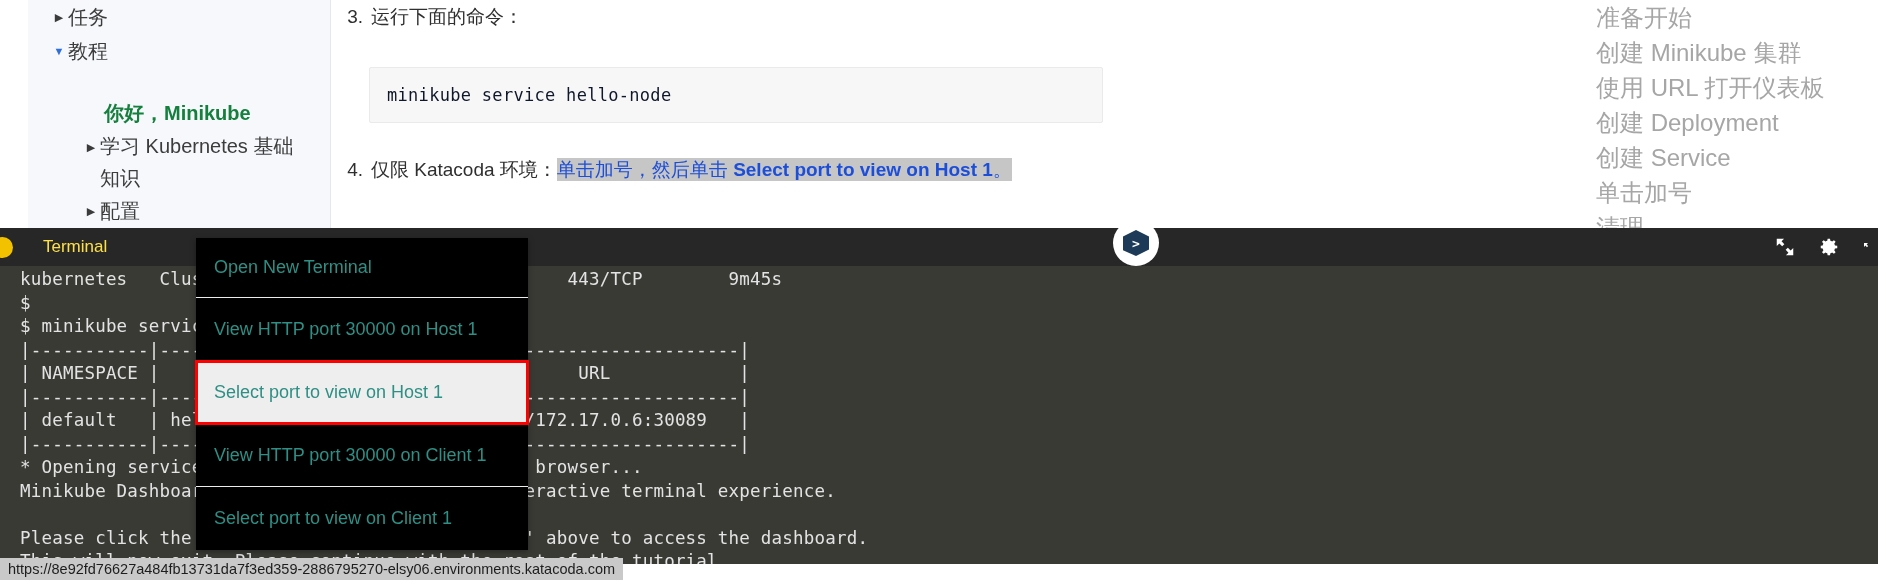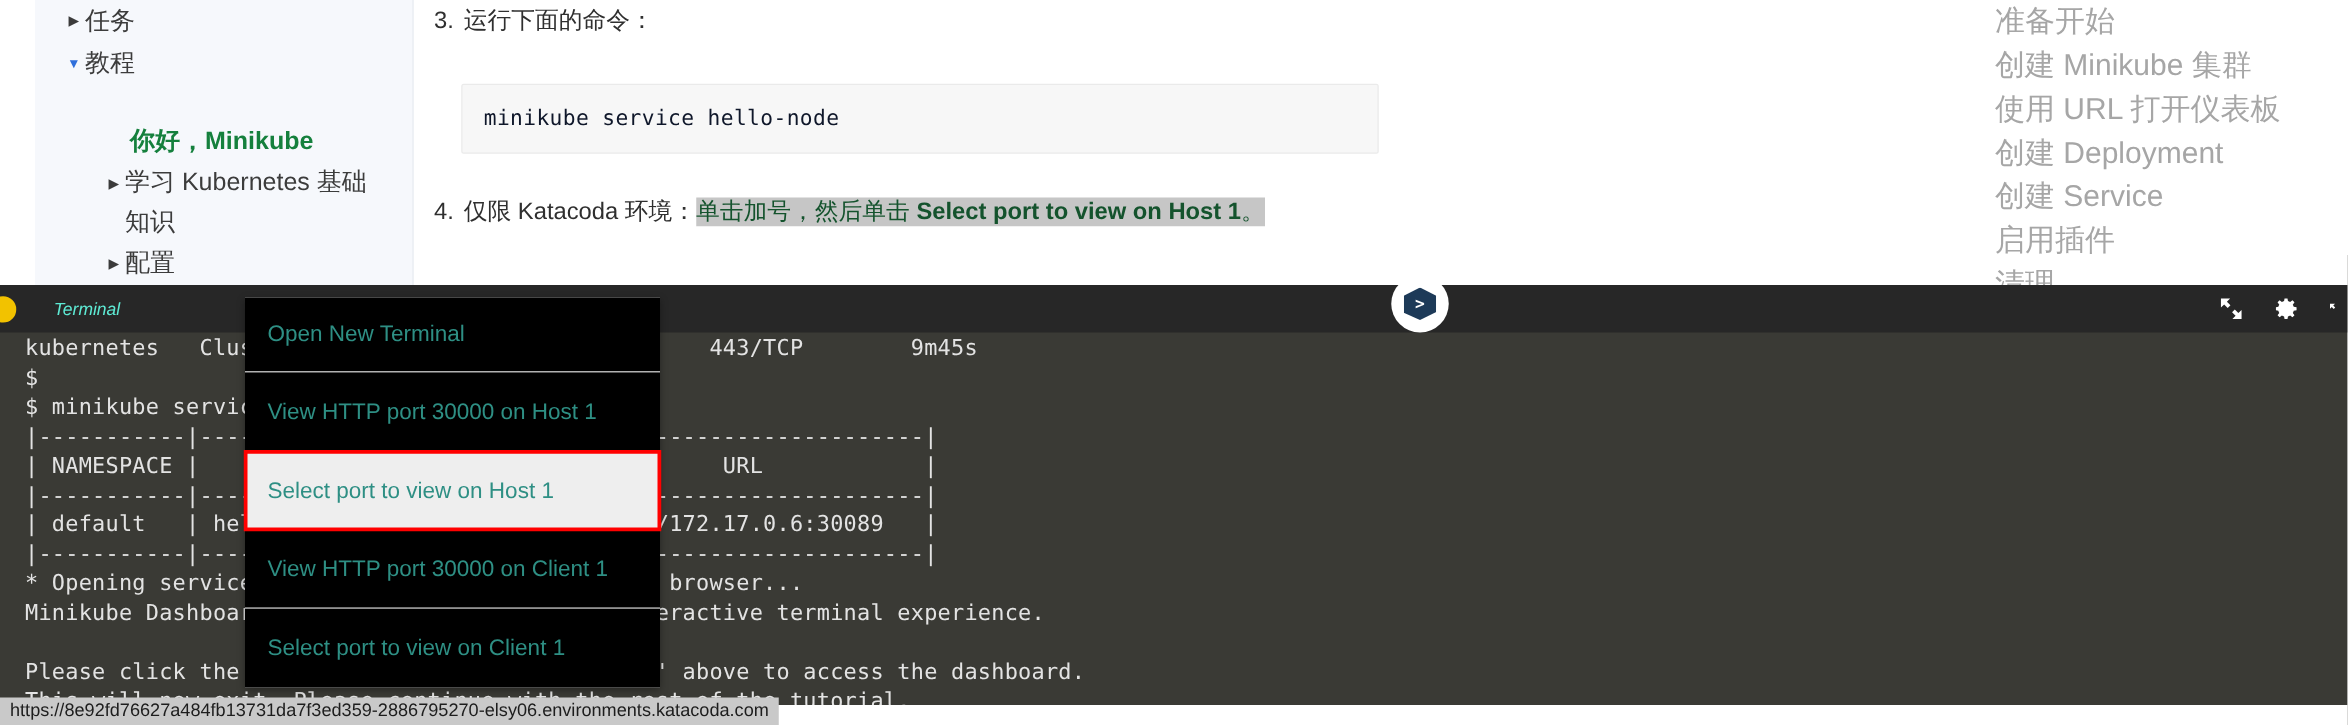--- a/index.html
+++ b/index.html
@@ -90,21 +90,21 @@
     align-items: center;
     padding-left: 17px;
   }
   .codeblock code {
     font-family: "DejaVu Sans Mono", "Liberation Mono", monospace;
     font-size: 17px;
     color: #0f172a;
     letter-spacing: 0.3px;
   }
   .item4 { position: absolute; left: 10px; top: 156px; width: 1150px; }
-  .hl { background: #c6c6c6; color: #14532d; padding: 1px 0; }
+  .hl { background: #c6c6c6; color: #1d4ed8; padding: 1px 0; }
   .hl b { font-weight: bold; }
 
   
   .toc {
     position: absolute;
     left: 1596px; top: 0;
     width: 282px;
     height: 228px;
     overflow: hidden;
   }
@@ -132,25 +132,24 @@
     align-items: center;
   }
   .term-logo-left {
     position: absolute;
     left: -8px; top: 9px;
     width: 21px; height: 21px;
     border-radius: 50%;
     background: #f2c200;
   }
   .term-tab {
-    font-size: 14px;
-    color: #5eead4;
+    font-size: 17px;
+    color: #fde047;
     padding: 0 14px;
     line-height: 38px;
-    font-style: italic;
   }
   .term-tab:first-of-type { margin-left: 29px; }
   .term-tab-2 { margin-left: 76px; }
 
   .katacoda-badge {
     position: absolute;
     left: 1113px; top: -8px;
     width: 46px; height: 46px;
     border-radius: 50%;
     background: #ffffff;
@@ -290,21 +289,21 @@
       </div>
 
     </main>
 
     <aside class="toc">
       <div class="toc-item">准备开始</div>
       <div class="toc-item">创建 Minikube 集群</div>
       <div class="toc-item">使用 URL 打开仪表板</div>
       <div class="toc-item">创建 Deployment</div>
       <div class="toc-item">创建 Service</div>
-      <div class="toc-item">启用插件</div>
+      <div class="toc-item">单击加号</div>
       <div class="toc-item">清理</div>
     </aside>
 
   </div>
 
   <section class="term-panel">
 
     <div class="term-bar">
 
       <span class="term-logo-left"></span>

